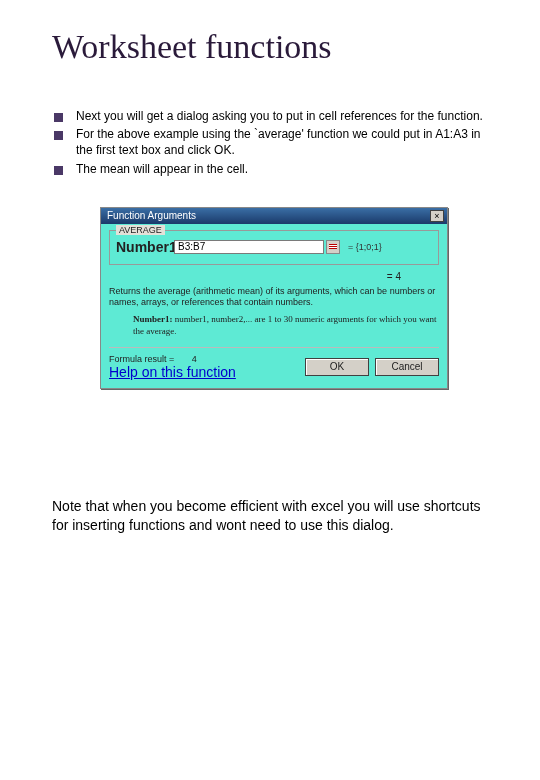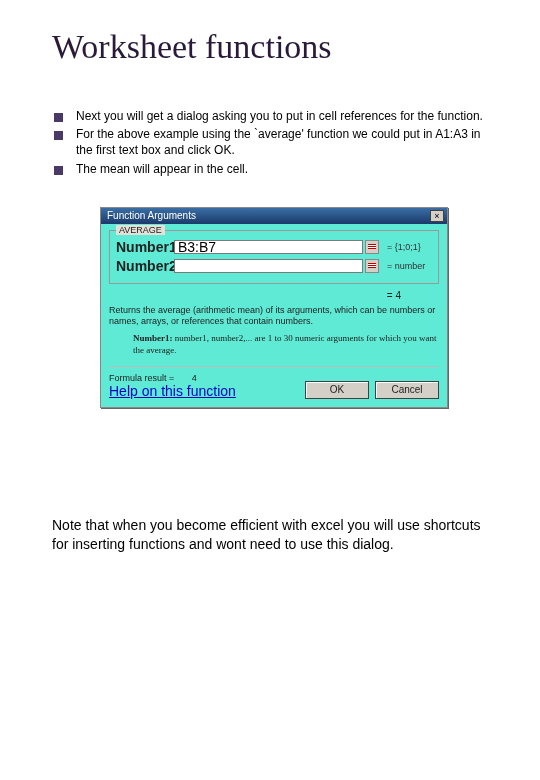--- a/index.html
+++ b/index.html
@@ -104,21 +104,21 @@
     text-align: right;
     padding-right: 4px;
     font-weight: bold;
     font-size: 14px;
   }
   .arg-input {
     flex: 0 0 150px;
     height: 14px;
     background: #fff;
     border: 1px solid #7a7a7a;
-    font-size: 14px;
+    font-size: 10px;
     padding: 0 3px;
     line-height: 12px;
   }
   .arg-picker {
     width: 14px;
     height: 14px;
     background: #d4d0c8;
     border: 1px solid #888;
     margin-left: 2px;
     position: relative;
@@ -154,21 +154,21 @@
     margin-bottom: 10px;
     font-family: Liberation Serif, serif;
   }
   .desc2 .b { font-weight: bold; }
   .sep {
     border-top: 1px solid #bbb;
     margin: 4px 0 6px 0;
   }
   .dlg-bottom {
     display: flex;
-    align-items: flex-end;
+    align-items: center;
     justify-content: space-between;
     gap: 6px;
   }
   .result-text { font-size: 9px; }
   .help-link {
     color: #0000cc;
     text-decoration: underline;
     font-size: 14px;
   }
   .dlg-buttons {
@@ -204,26 +204,20 @@
       <span class="dlg-close">×</span>
     </div>
     <div class="dlg-body">
       <div class="fn-frame">
         <span class="legend">AVERAGE</span>
         <div class="arg-row">
           <span class="arg-label">Number1</span>
           <input class="arg-input" value="B3:B7" style="">
           <span class="arg-picker"></span>
           <span class="arg-result">= {1;0;1}</span>
-        </div>
-        <div class="arg-row">
-          <span class="arg-label">Number2</span>
-          <input class="arg-input" value="" style="">
-          <span class="arg-picker"></span>
-          <span class="arg-result">= number</span>
         </div>
       </div>
       <div class="eq-row">= 4</div>
       <div class="desc">Returns the average (arithmetic mean) of its arguments, which can be numbers or names, arrays, or references that contain numbers.</div>
       <div class="desc2">
         <span class="b">Number1:</span>
         <span>number1, number2,... are 1 to 30 numeric arguments for which you want the average.</span>
       </div>
       <div class="sep"></div>
       <div class="dlg-bottom">

